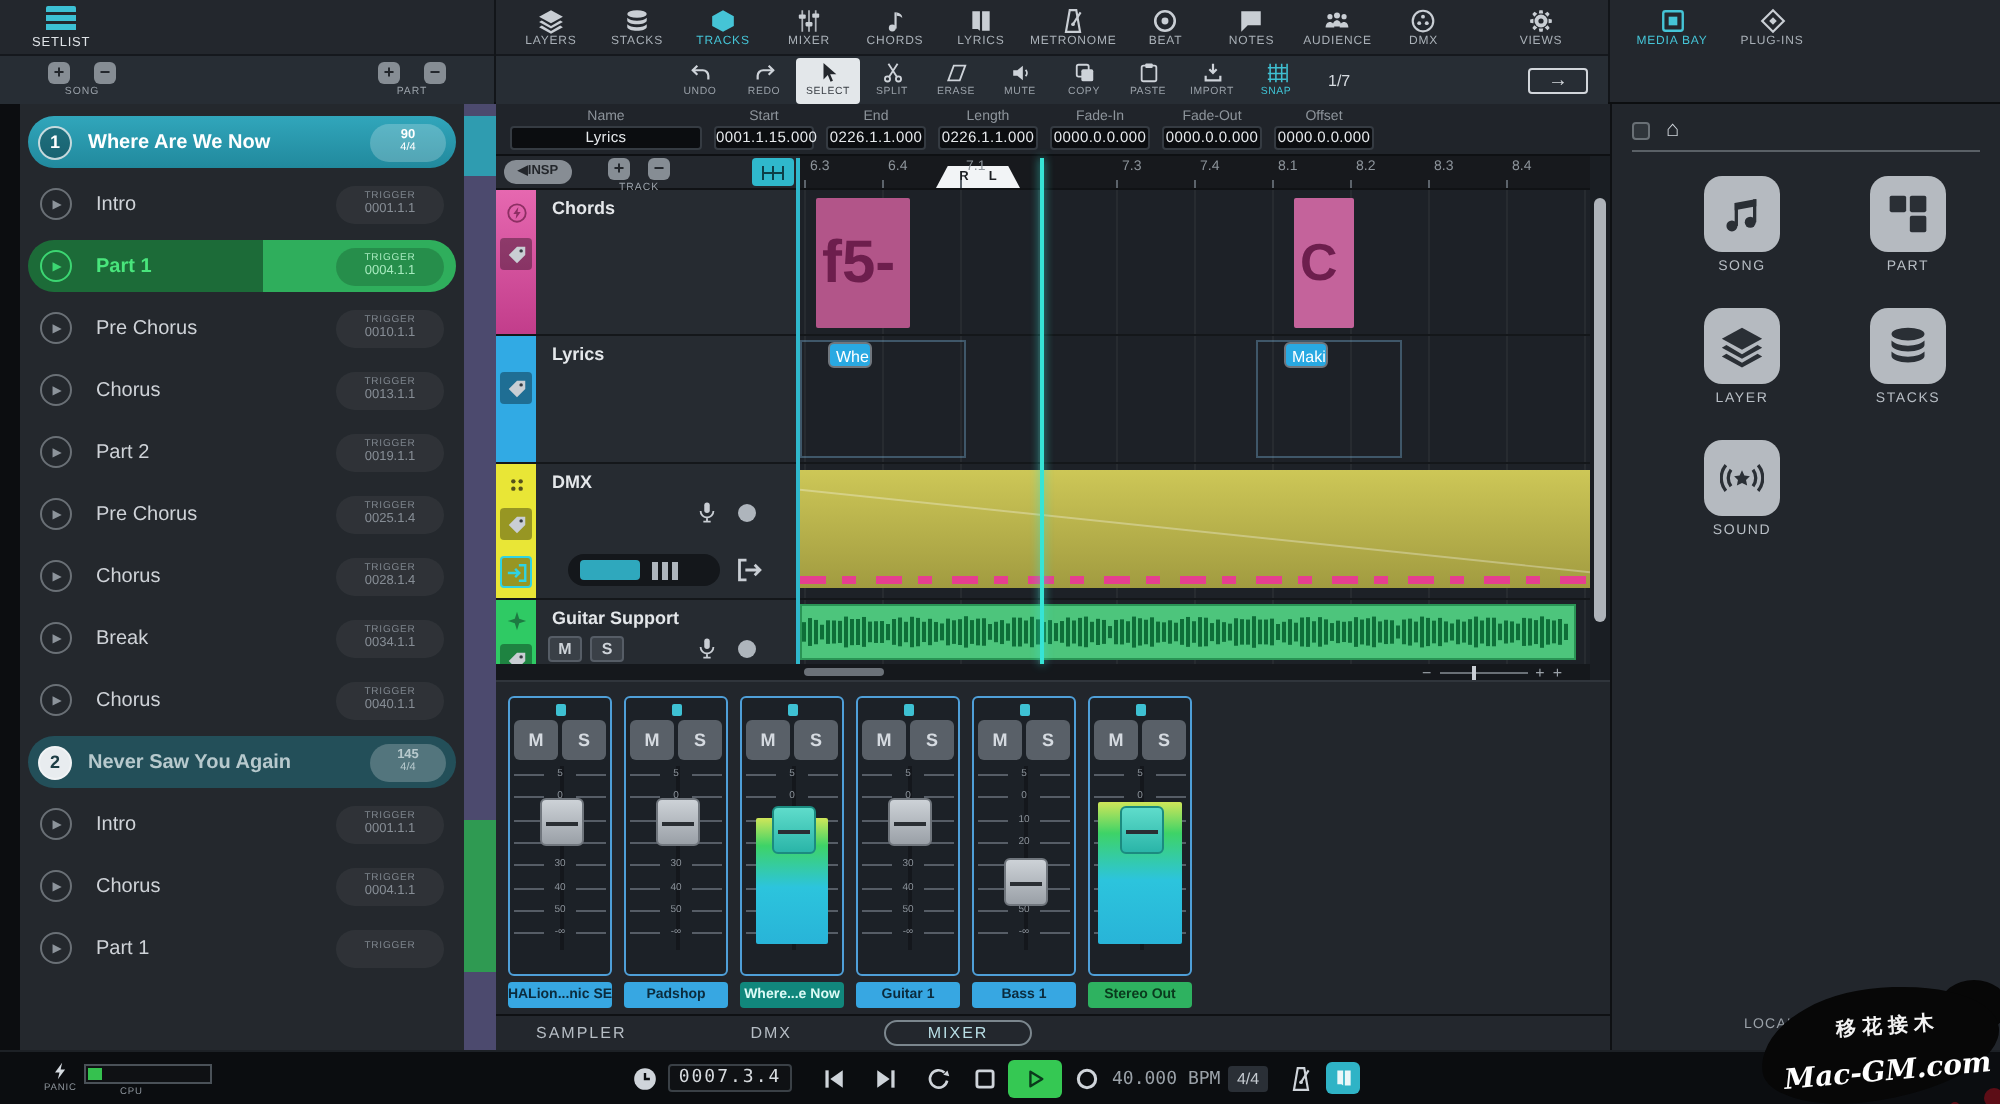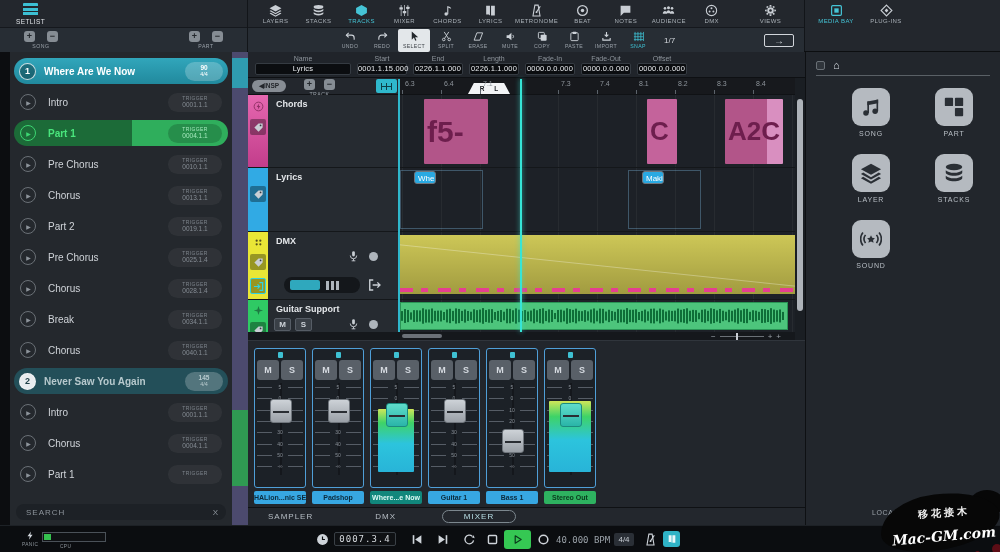--- a/index.html
+++ b/index.html
@@ -586,24 +586,20 @@
         </div>
         <div class="prow">
           <span class="pplay">▶</span>
           <span class="plab">Part 1</span>
           <span class="ptrig">
             <i>TRIGGER</i>
             <b></b>
           </span>
         </div>
       </div>
-    <div class="searchrow">
-      <input placeholder="SEARCH" style="">
-      <span class="sclose">X</span>
-    </div>
   </div>
   <div class="sidestrip">
     <div class="seg" style="top:6px;height:30px;background:#2f9cb0"></div>
     <div class="seg" style="top:358px;height:76px;background:#2f9a52"></div>
   </div>
 
   <div class="trackpanel">
     <div class="ttoolbar">
       <div class="insp">◀INSP</div>
       <div class="tgrp">
@@ -660,23 +656,22 @@
                   <svg viewBox="0 0 24 24">
                     <path d="M3 12 12 3h9v9l-9 9z"></path>
                     <circle cx="16.5" cy="7.5" r="1.9" fill="#343a41"></circle>
                   </svg>
                 </span>
               </div>
           </div>
           <div class="tname">Chords</div>
         </div>
         <div class="tbody" id="chords-body">
-            <div class="chordblk" style="left: 24px; width: 64px; font-size: 30px; background: rgb(178, 85, 137); text-align: center;">f5-</div>
+            <div class="chordblk" style="left: 8px; width: 47px; font-size: 30px; background: rgb(178, 85, 137); text-align: center;">f5-</div>
             <div class="chordblk" style="left: 247px; width: 30px; font-size: 26px; background: rgb(196, 99, 155);">C</div>
-            <div class="chordblk" style="left: 325px; width: 58px; font-size: 26px; background: linear-gradient(90deg, rgb(178, 85, 137) 0px, rgb(178, 85, 137) 72%, rgb(217, 143, 192) 72%);">A2C</div>
           </div>
       </div>
 
       <div class="trow" style="height:64px">
         <div class="thead">
           <div class="tstrip" style="background:#31aae4">
             <div class="sic dk" style="top:18px">
                 <span class="g">
                   <svg viewBox="0 0 24 24">
                     <path d="M3 12 12 3h9v9l-9 9z"></path>

